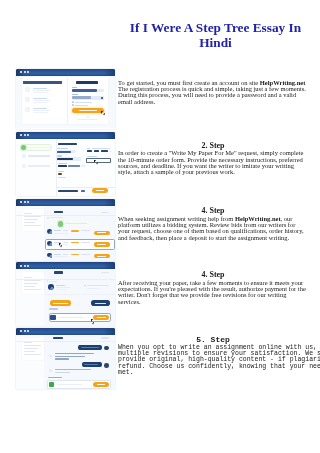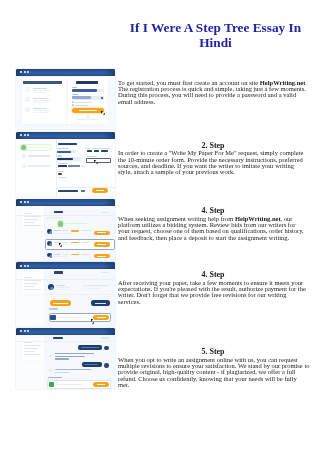--- a/index.html
+++ b/index.html
@@ -297,21 +297,21 @@
           <div class="bar" style="left:38.8px;top:34.2px;width:36px;height:1.6px;background:#a5b6cf;border-radius:.4px"></div>
           <div class="bar" style="left:38.8px;top:37px;width:15.5px;height:1.5px;background:#ccd7e8;border-radius:.4px"></div>
           <div class="bar" style="left:31.6px;top:42.5px;width:14px;height:1.3px;background:#9cb1d1"></div>
           <div class="" style="left:31.4px;top:45.8px;width:63.7px;height:8.6px;background:#fff;border:.5px solid #dfe5ee;border-radius:1.3px"></div>
           <div class="" style="left:33.2px;top:47.4px;width:5.2px;height:5.4px;background:#3bab4a;border-radius:.9px"></div>
           <div class="bar" style="left:40.8px;top:49.6px;width:25px;height:1px;background:#eaeff6"></div>
           <div class="btn" style="left:76.6px;top:47.6px;width:16.4px;height:5.1px;border-radius:2.5px"></div>
           <div class="bar" style="left:80.6px;top:49.6px;width:8.5px;height:1.1px;background:#fff;opacity:.92;border-radius:.3px"></div>
         </div>
       </div>
-      <div class="txt" style="top: 348px;">
+      <div class="txt" style="top: 336px; font-family: Liberation Mono, monospace;">
         <span class="hd">5. Step</span>
         <span class="ln">When you opt to write an assignment online with us, you can request</span>
         <span class="ln">multiple revisions to ensure your satisfaction. We stand by our promise to</span>
         <span class="ln">provide original, high-quality content - if plagiarized, we offer a full</span>
         <span class="ln">refund. Choose us confidently, knowing that your needs will be fully</span>
         <span class="ln">met.</span>
       </div>
     </div>
 </div>
 

